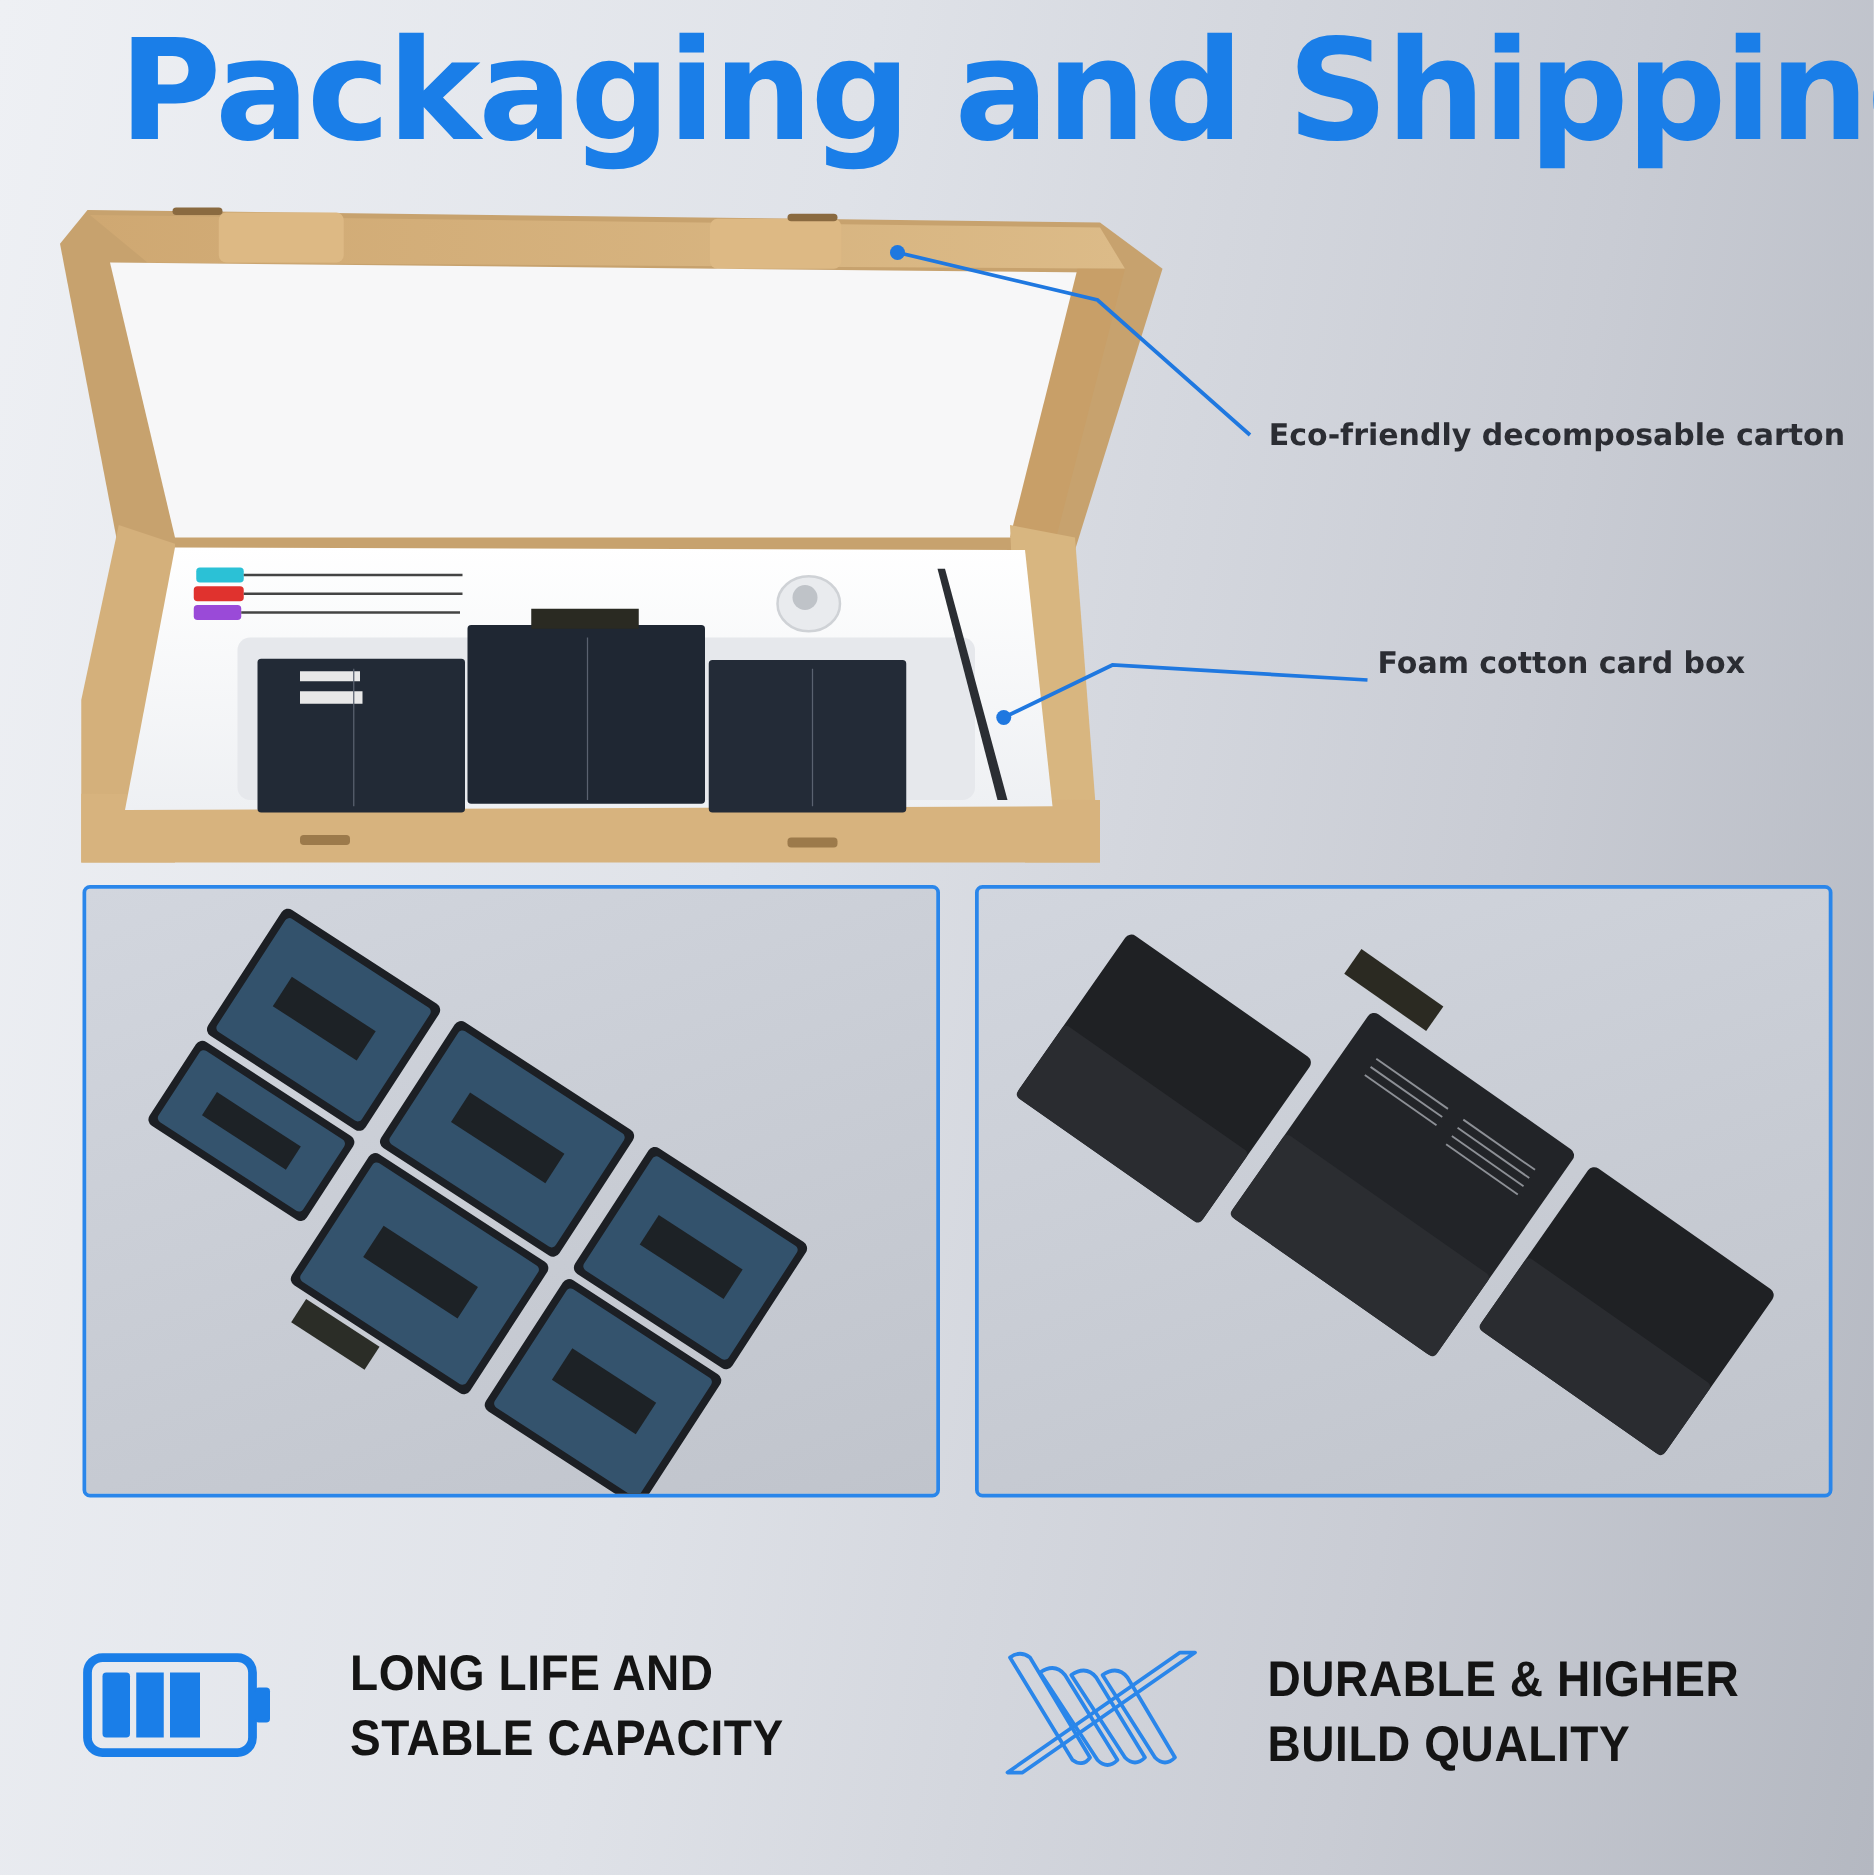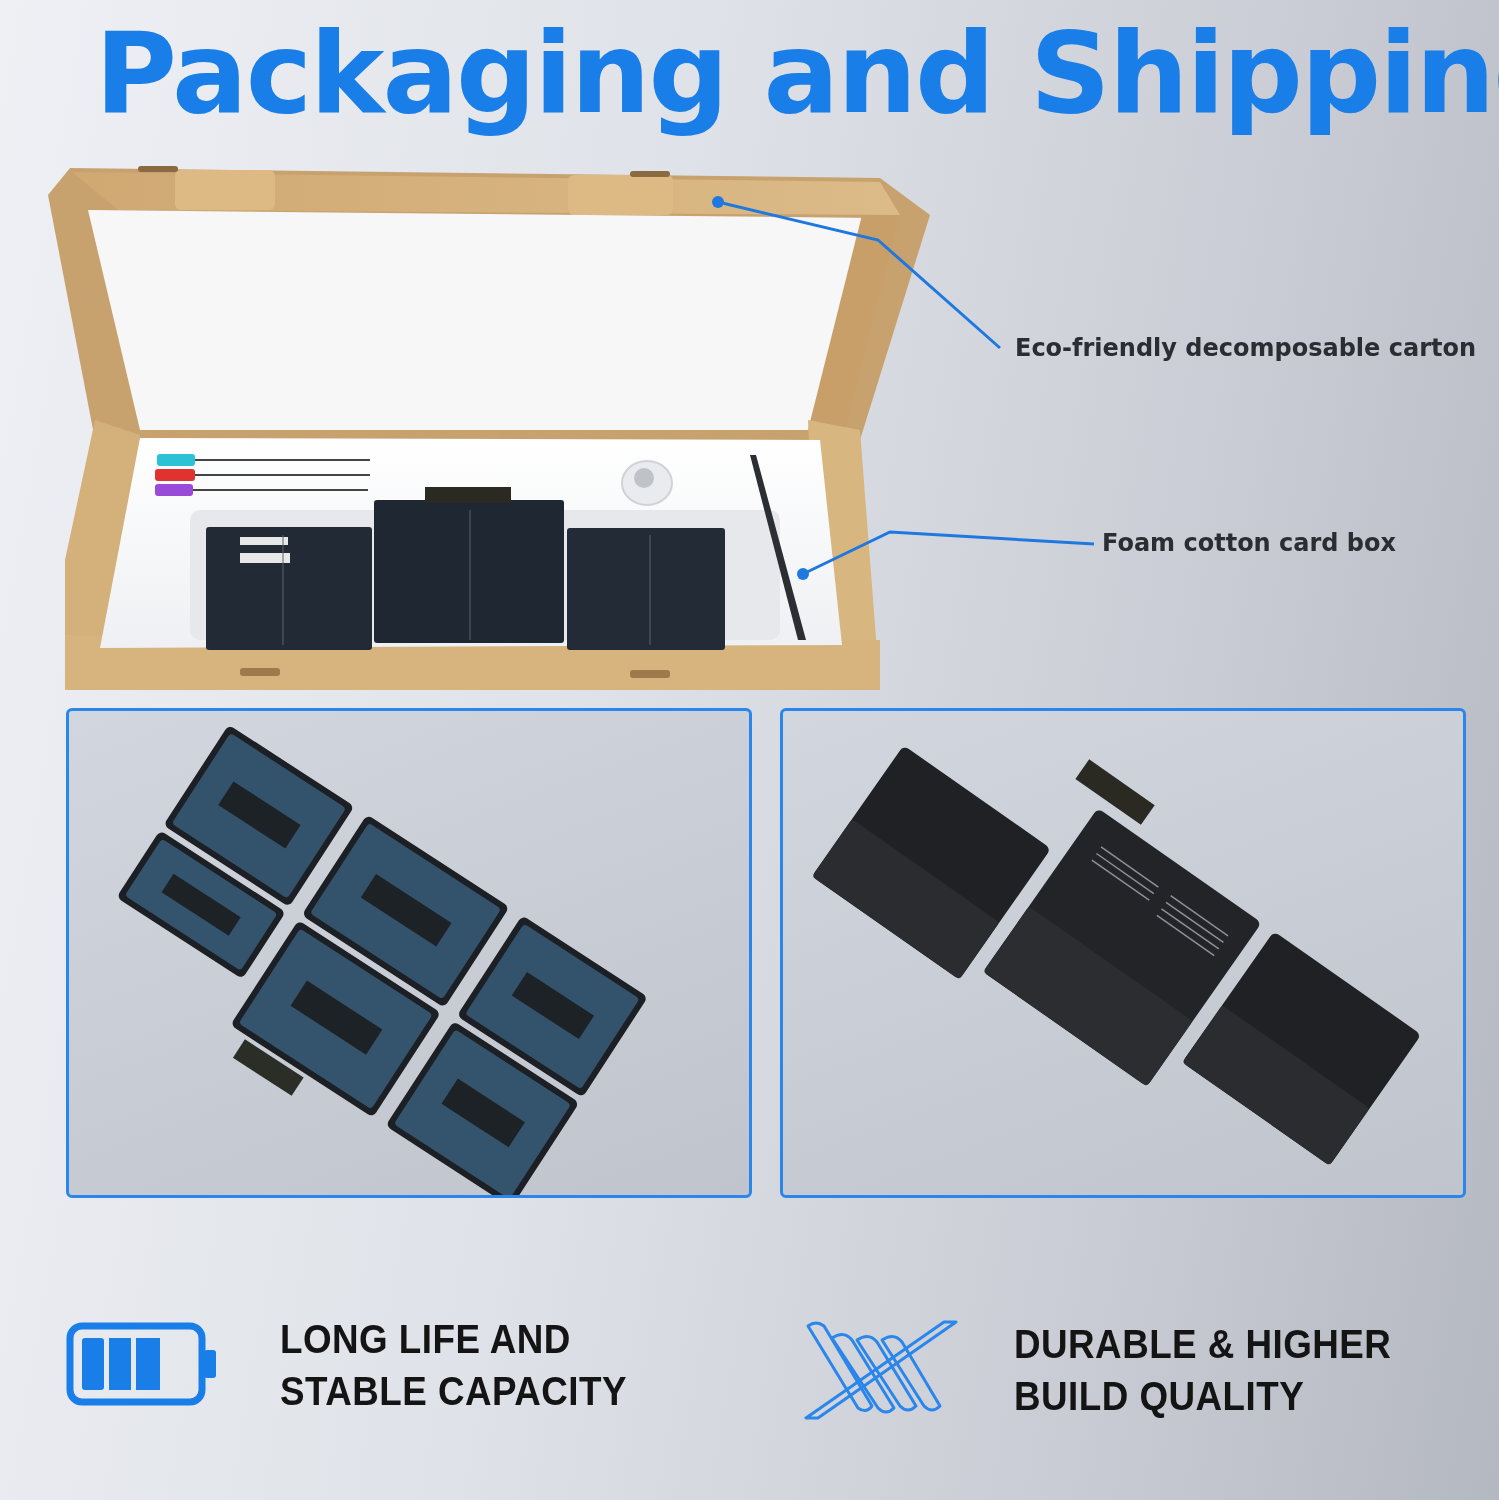--- a/index.html
+++ b/index.html
@@ -107,21 +107,21 @@
     <g stroke="#1f78e0" stroke-width="3" fill="none">
       <polyline points="718,202 878,240 1000,348"></polyline>
       <polyline points="803,574 890,532 1094,544"></polyline>
     </g>
     <circle cx="718" cy="202" r="6" fill="#1f78e0"></circle>
     <circle cx="803" cy="574" r="6" fill="#1f78e0"></circle>
   </svg>
 </div>
 
 <div class="callout-label" style="left:1003px; top:334px;margin-left:12px;">Eco-friendly decomposable carton</div>
-<div class="callout-label" style="left:1102px; top:529px;">Foam cotton card box</div>
+<div class="callout-label" style="left:1102px; top:516px;">Foam cotton card box</div>
 
 <div class="panel" style="left:66px;">
   <svg width="686" height="490" viewBox="0 0 686 490">
     <g transform="translate(340,250) rotate(33) translate(-340,-250)">
 
       <g>
         <rect x="60" y="150" width="150" height="120" rx="6" fill="#1c1f24"></rect>
         <rect x="66" y="156" width="138" height="108" rx="4" fill="#33526c"></rect>
         <rect x="95" y="195" width="80" height="28" fill="#1d2226"></rect>
         <rect x="60" y="276" width="150" height="80" rx="6" fill="#1c1f24"></rect>

